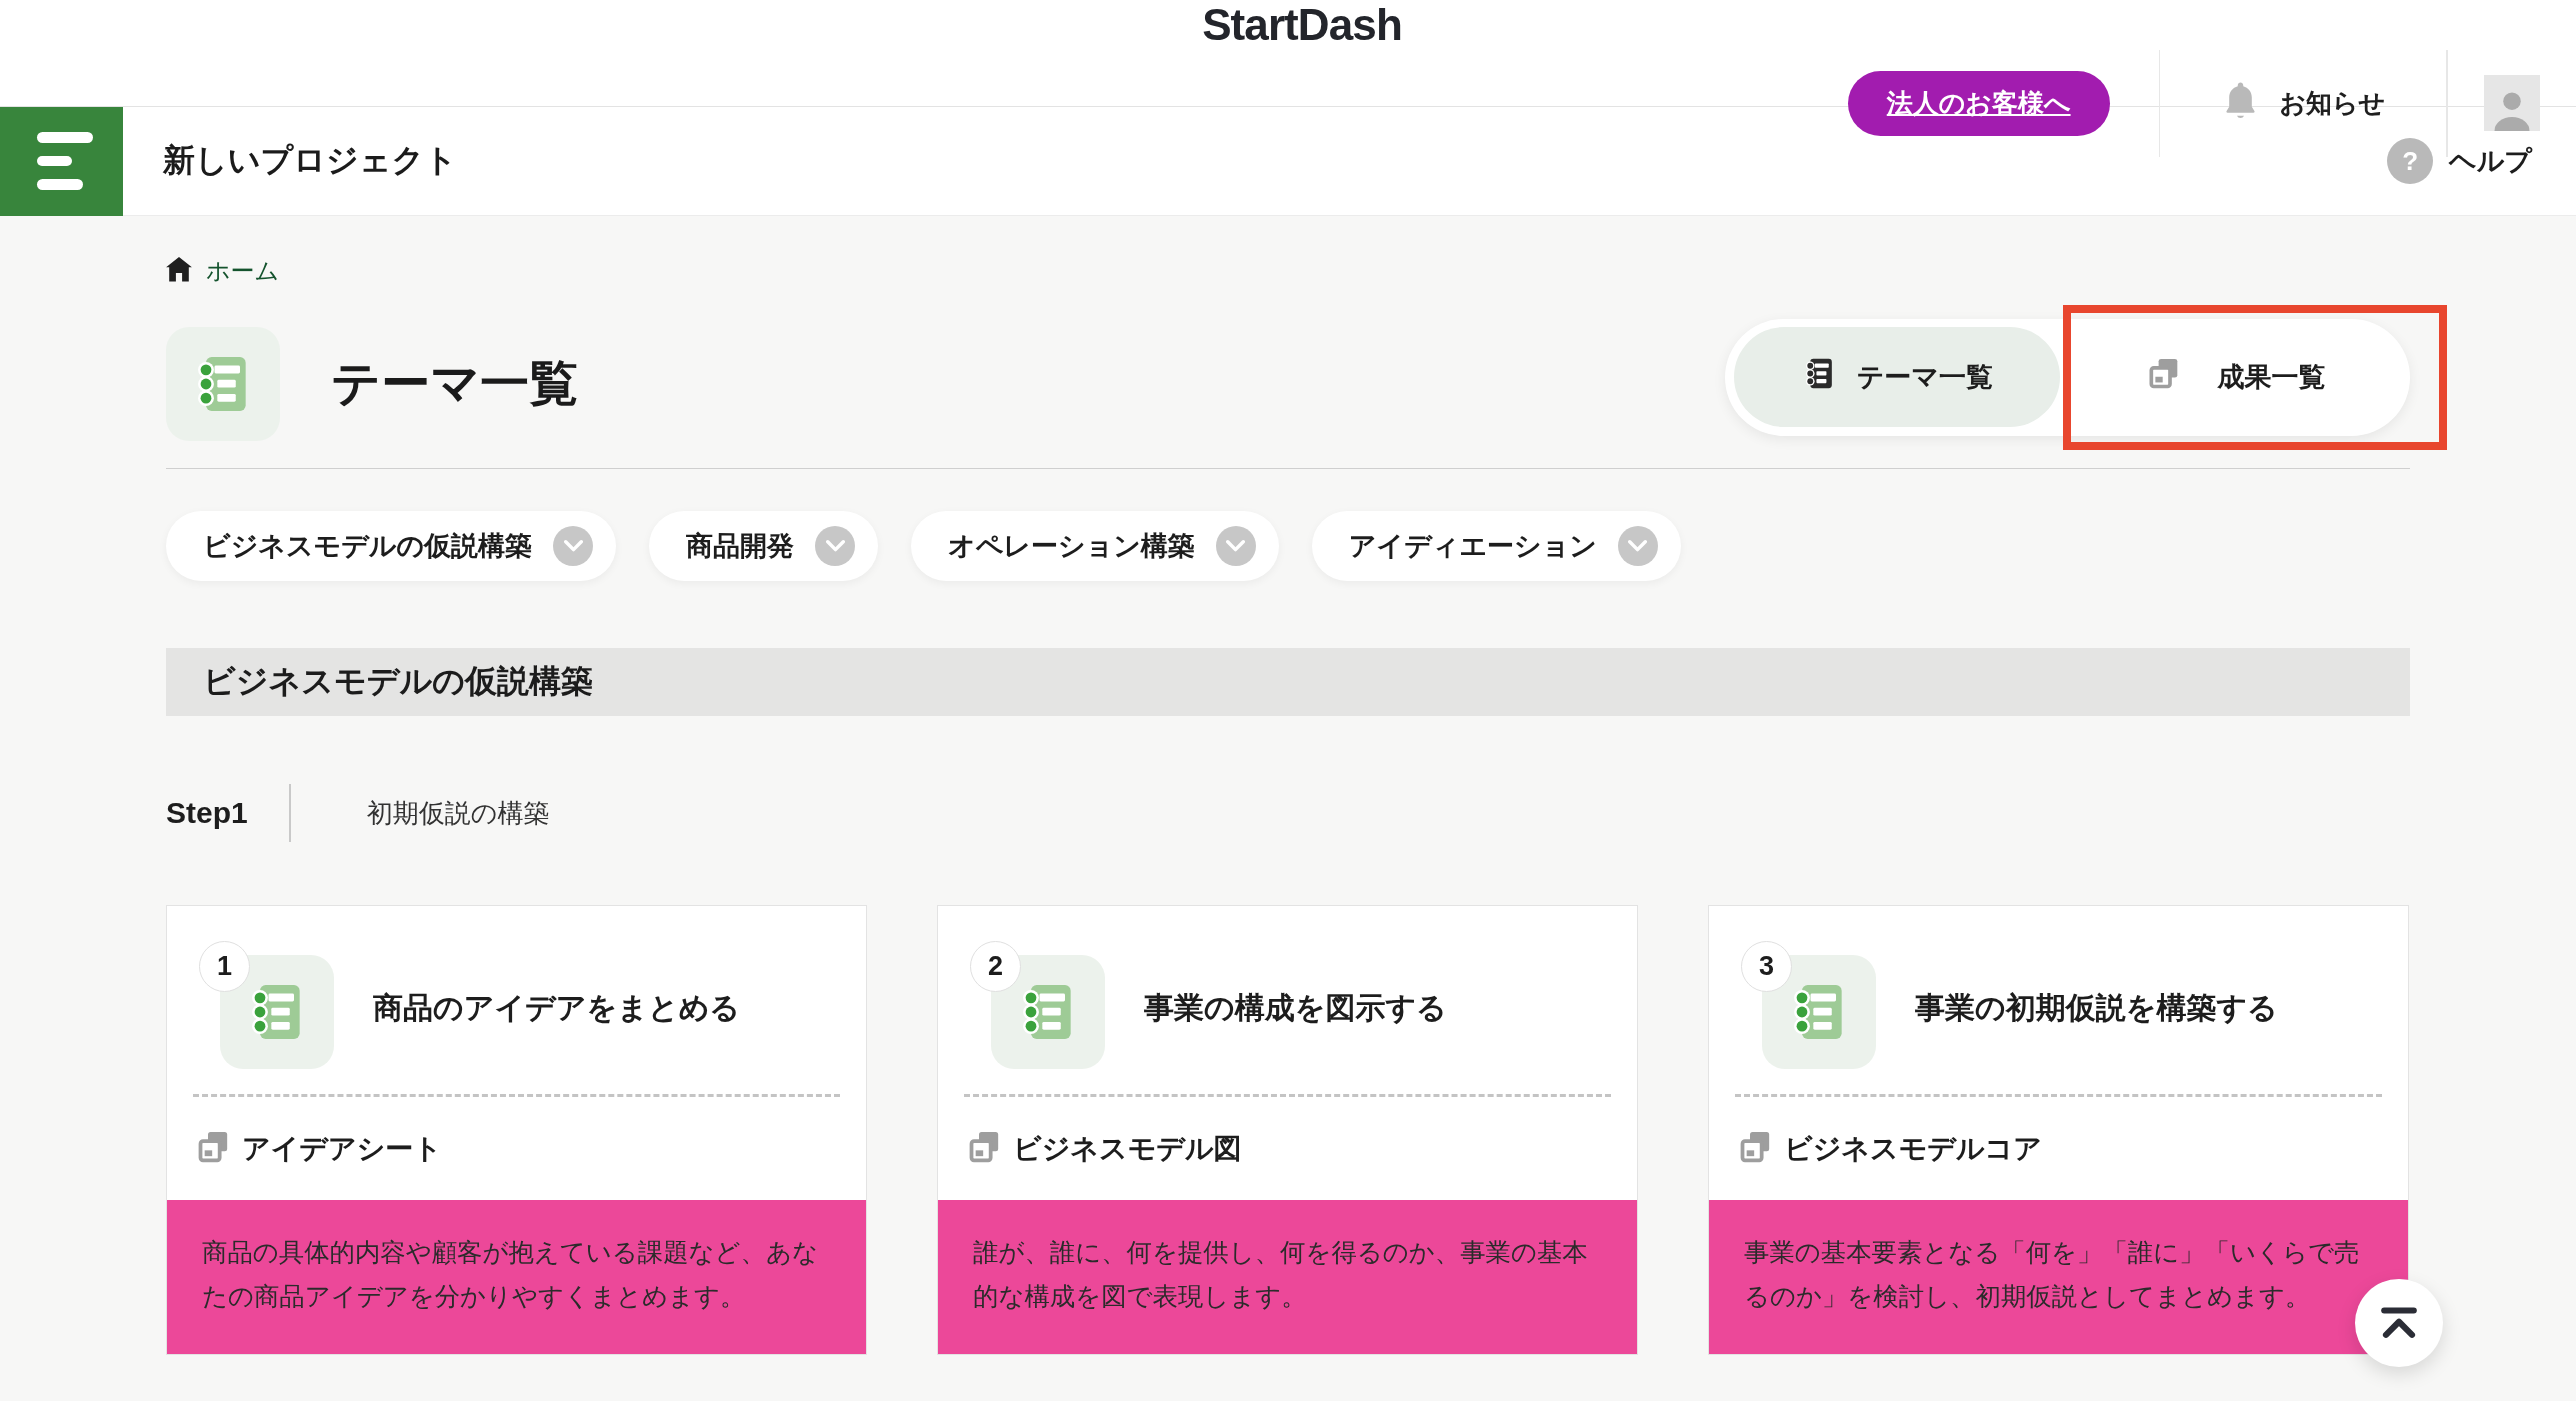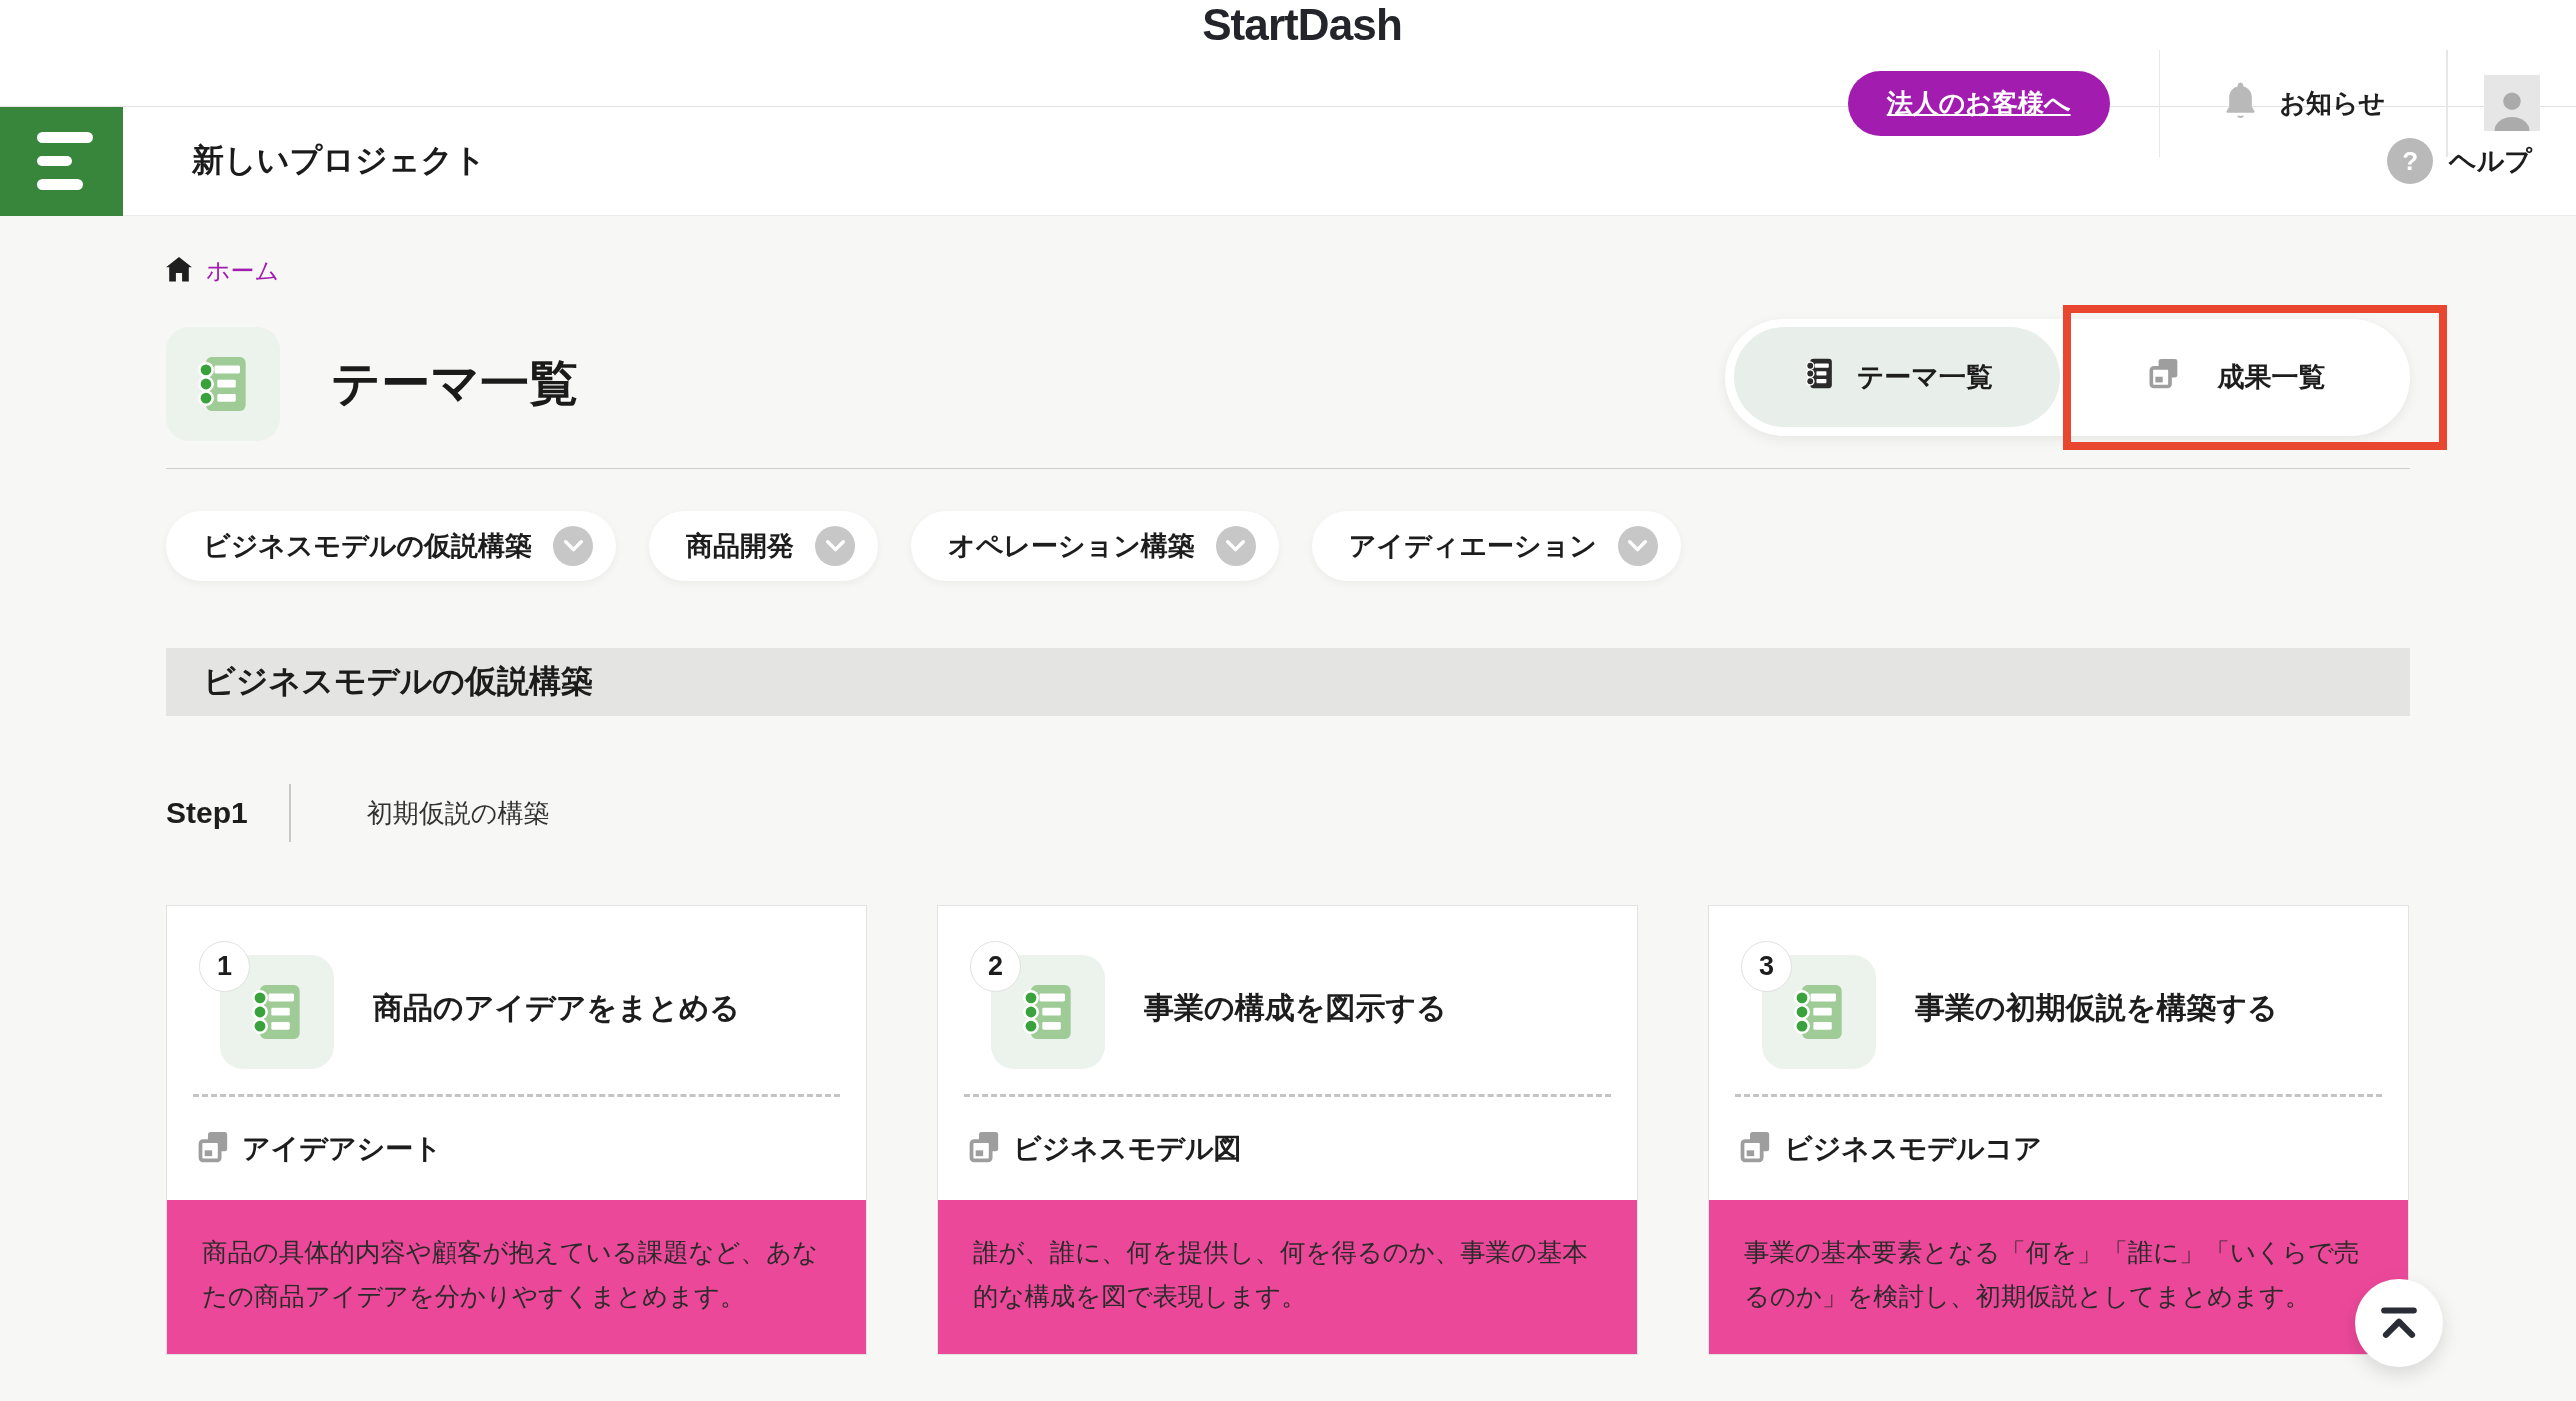--- a/index.html
+++ b/index.html
@@ -16,29 +16,29 @@
   .notif { display:flex; align-items:center; gap:19px; padding:0 61px; height:100%; cursor:pointer; }
   .notif-label { font-size:26px; font-weight:700; color:#1f1f1f; }
   .avatar-wrap { display:flex; align-items:center; justify-content:center; width:128px; height:100%; cursor:pointer; }
   .avatar { width:56px; height:56px; background:#e6e6e6; display:flex; align-items:flex-end; justify-content:center; overflow:hidden; }
 
   
   .subheader { position:relative; z-index:4; display:flex; align-items:center; height:109px; background:#fff; border-bottom:1.8px solid #ececec; }
   .menu-sq { width:123px; height:109px; background:#38853c; display:flex; flex-direction:column; justify-content:center; gap:13px; padding-left:37px; cursor:pointer; }
   .menu-sq i { display:block; height:10.5px; border-radius:6.1px; background:#fff; }
   .menu-sq i:nth-child(1){ width:56px; } .menu-sq i:nth-child(2){ width:35px; } .menu-sq i:nth-child(3){ width:46px; }
-  .proj-title { font-size:32px; font-weight:800; margin-left:69px; color:#1b1b1b; }
+  .proj-title { font-size:32px; font-weight:800; margin-left:40px; color:#1b1b1b; }
   .help { margin-left:auto; margin-right:44px; display:flex; align-items:center; gap:16px; cursor:pointer; }
   .help-q { width:46px; height:46px; border-radius:50%; background:#b9b9b9; color:#fff; font-size:26px; font-weight:800; display:flex; align-items:center; justify-content:center; }
   .help-label { font-size:27px; font-weight:700; }
 
   
   .main { padding:0 166px; }
   .breadcrumb { display:flex; align-items:center; gap:14px; padding-top:39px; cursor:pointer; width:max-content; }
-  .breadcrumb-label { font-size:24px; color:#a21caf; }
+  .breadcrumb-label { font-size:24px; color:#14532d; }
 
   .title-row { position:relative; display:flex; align-items:center; margin-top:35px; height:123px; }
   .page-icon { width:114px; height:114px; border-radius:23px; background:#ecf2ec; display:flex; align-items:center; justify-content:center; }
   .page-title { font-size:49px; font-weight:800; color:#1b1b1b; margin-left:51px; }
 
   .toggle-wrap { position:absolute; right:0; top:-3.5px; width:685px; height:117px; }
   .toggle { position:relative; width:685px; height:117px; background:#fff; border-radius:59px; box-shadow:0 3.5px 12.3px rgba(0,0,0,.07); display:flex; }
   .seg-active { position:absolute; left:8.8px; top:8.8px; bottom:8.8px; width:326px; background:#e8eee9; border-radius:50px; display:flex; align-items:center; justify-content:center; gap:19px; font-size:27px; font-weight:800; cursor:pointer; }
   .seg-right { position:absolute; left:343px; top:0; bottom:0; width:333px; display:flex; align-items:center; justify-content:center; gap:35px; font-size:27px; font-weight:800; cursor:pointer; }
   .red-box { position:absolute; left:338px; top:-14px; width:384px; height:145px; border:8px solid #e8462e; pointer-events:none; }

